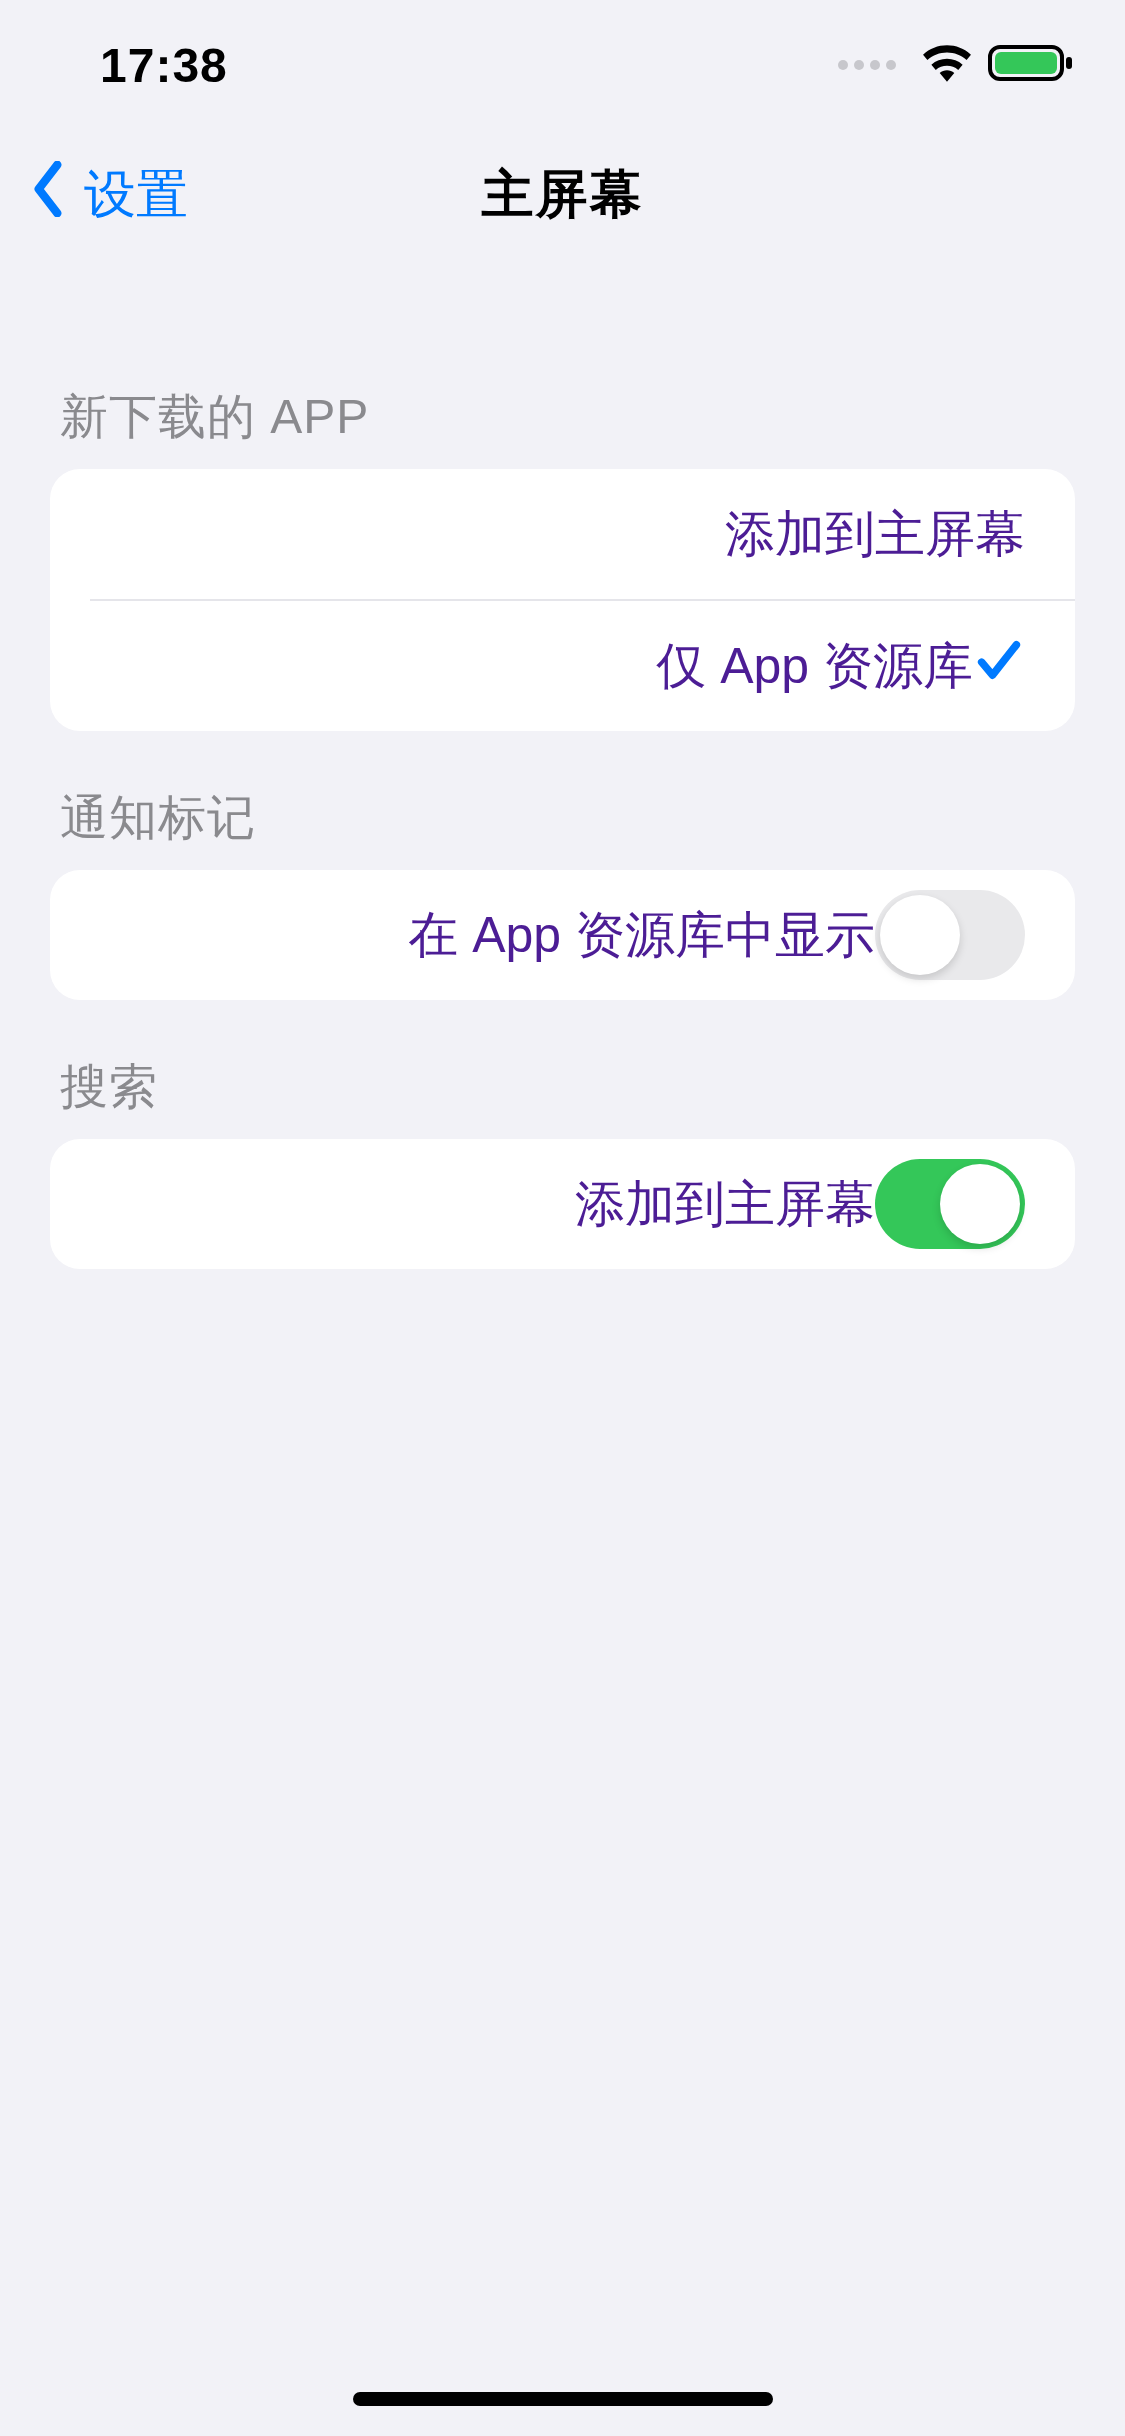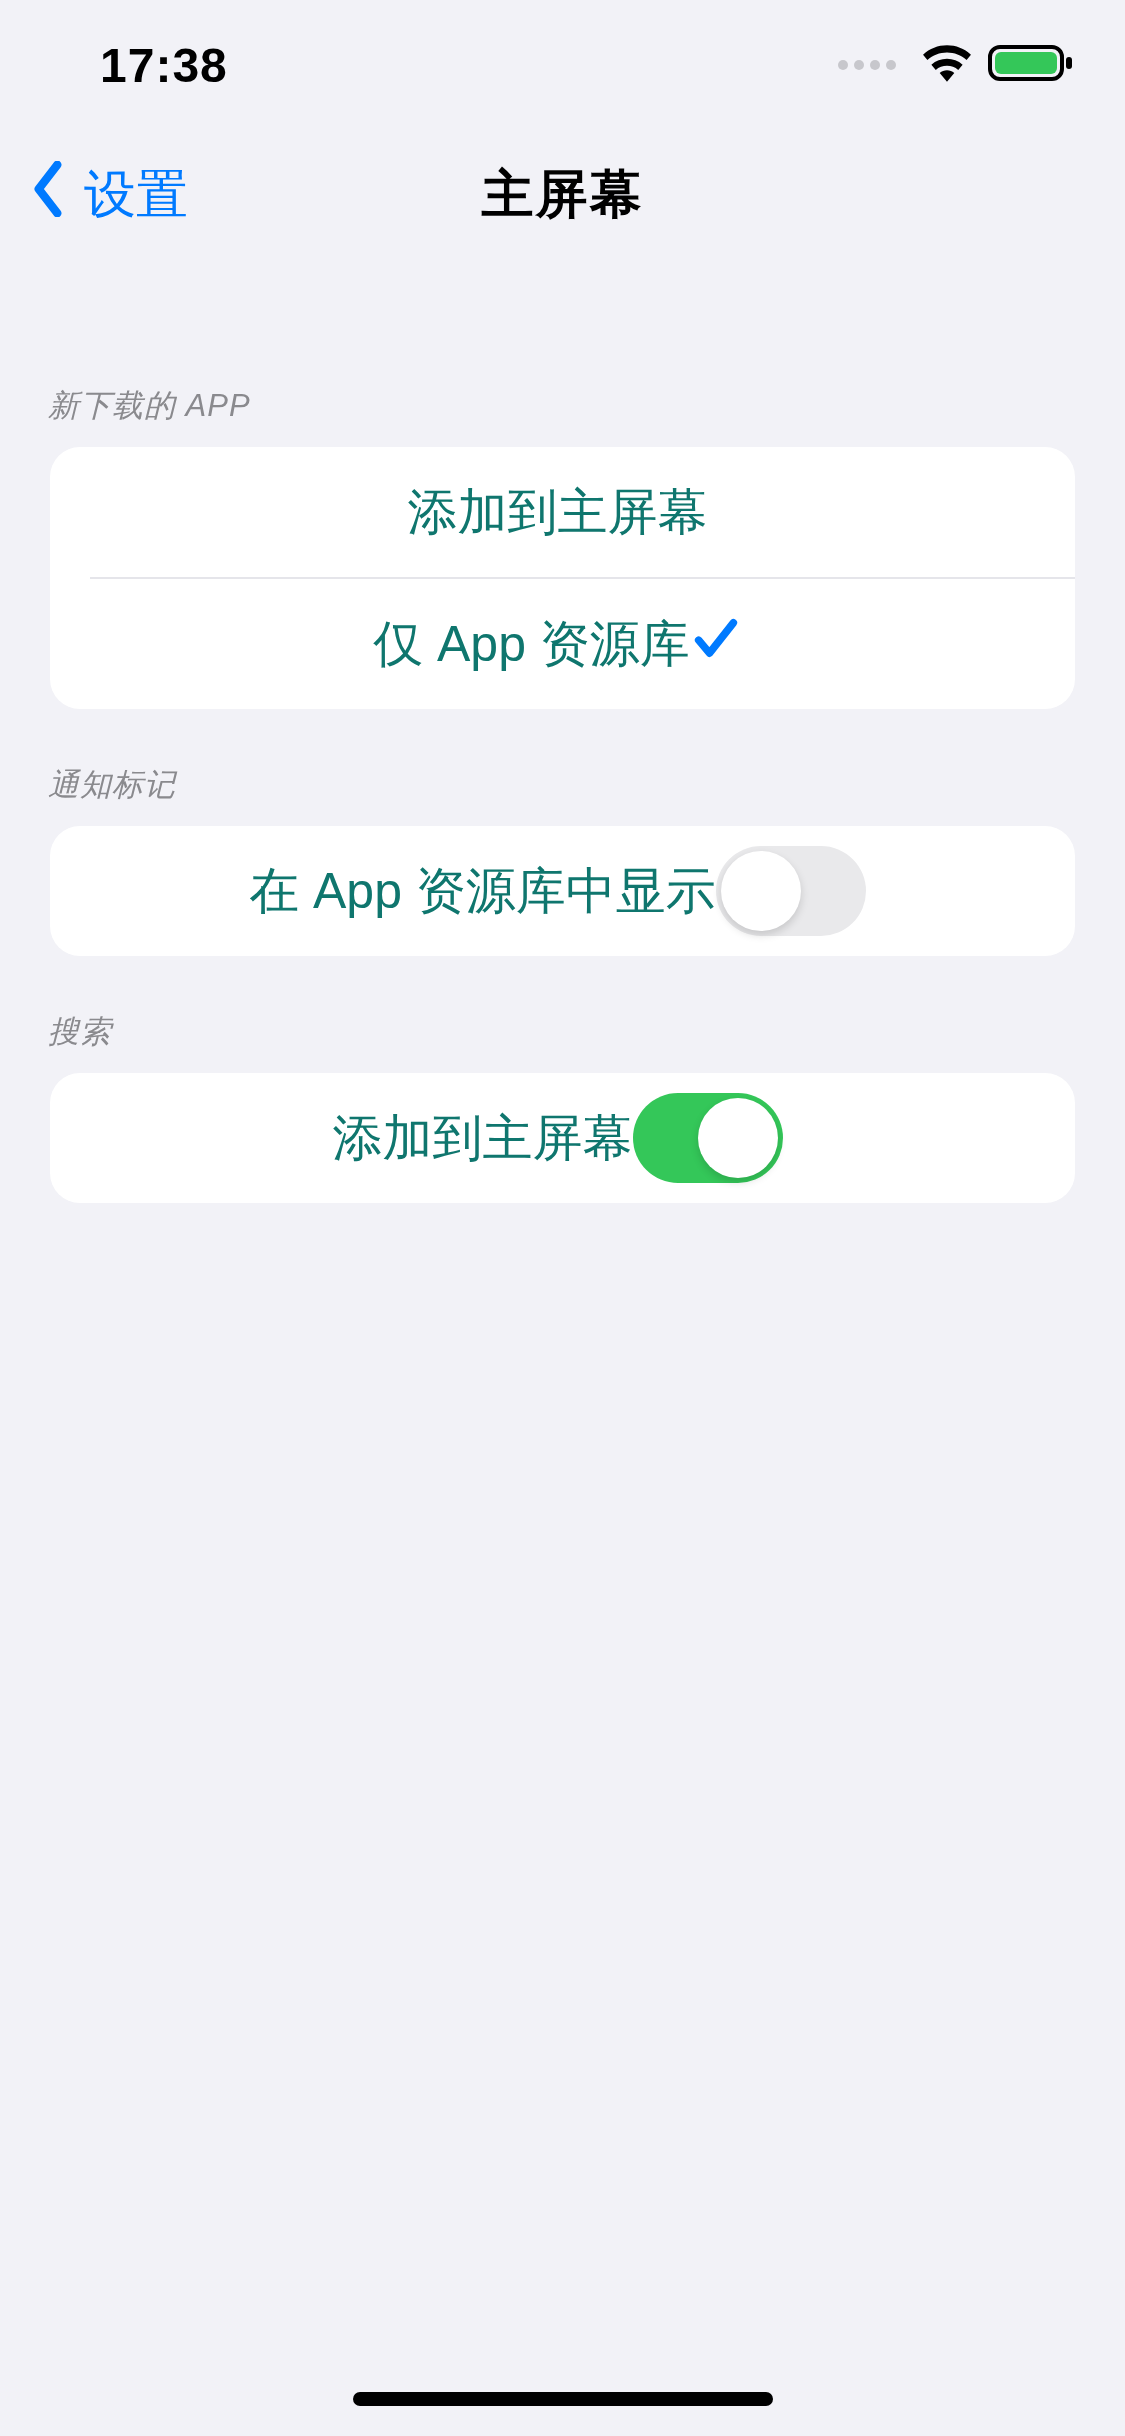--- a/index.html
+++ b/index.html
@@ -66,40 +66,39 @@
       position: absolute;
       left: 50%;
       transform: translateX(-50%);
       font-size: 52px;
       font-weight: 600;
       letter-spacing: 2px;
     }
 
     
     .section-header {
-      font-size: 31px;
+      font-size: 48px;
       color: #8a8a8e;
-      padding: 55px 48px 20px;
+      padding: 55px 60px 20px;
       letter-spacing: 1px;
-      font-style: italic;
     }
     .group {
       background: #ffffff;
       border-radius: 30px;
       margin: 0 50px;
       overflow: hidden;
     }
     .cell {
       display: flex;
       align-items: center;
-      justify-content: center;
+      justify-content: flex-end;
       padding: 0 50px 0 40px;
       height: 130px;
       font-size: 50px;
-      color: #0f766e;
+      color: #4c1d95;
     }
     .separator {
       height: 2px;
       background: #e5e5ea;
       margin-left: 40px;
     }
 
     .check {
       color: #007aff;
     }

